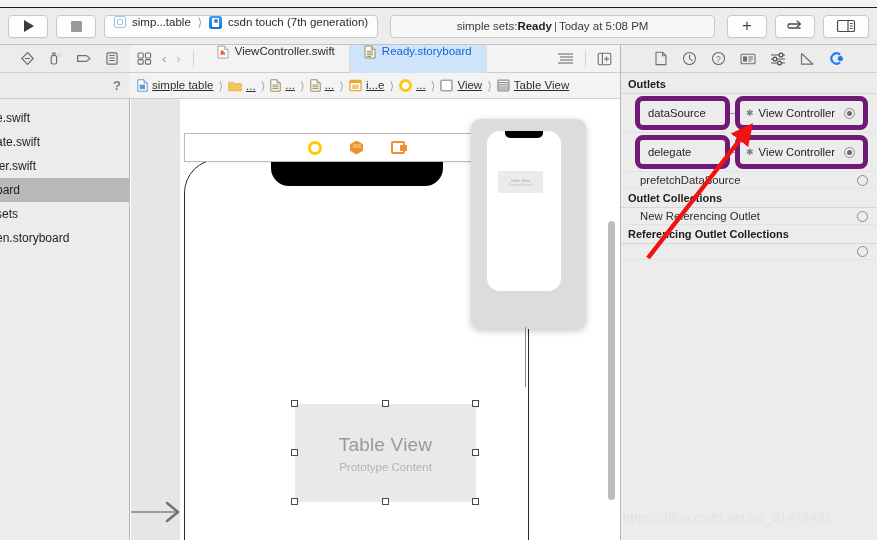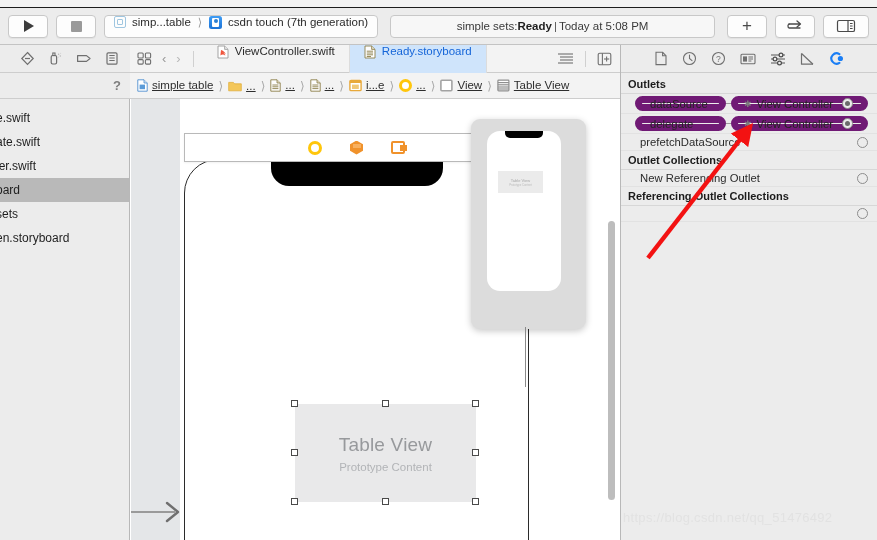--- a/index.html
+++ b/index.html
@@ -269,24 +269,24 @@
     border-bottom: 1px solid #d7d7d7;
   }
   .insp-row {
     min-height: 16px; display: flex; align-items: center;
     padding: 2px 9px 2px 14px;
     font-size: 11.3px; color: #2b2b2b;
     border-bottom: 1px solid #e2e2e2;
     gap: 0;
   }
   .pill {
-    height: 15px; border: 7px solid #701a75; border-radius: 8px;
+    height: 15px; border: 5px solid #701a75; border-radius: 8px;
     background: #ececec;
     display: inline-flex; align-items: center;
-    padding: 0 8px; font-size: 11.3px; color: #232323;
+    padding: 12px 8px; font-size: 11.3px; color: #232323;
     white-space: nowrap;
   }
   .pill.left { width: 128px; }
   .pill.right { gap: 5px; padding-left: 6px; }
   .pill-line { width: 8px; height: 1px; background: #9b9b9b; }
   .star { color: #7d7d7d; font-size: 9px; }
   .socket {
     width: 11px; height: 11px; border-radius: 50%;
     border: 1.4px solid #8d8d8d; background: #ececec;
     flex: none; position: relative;

